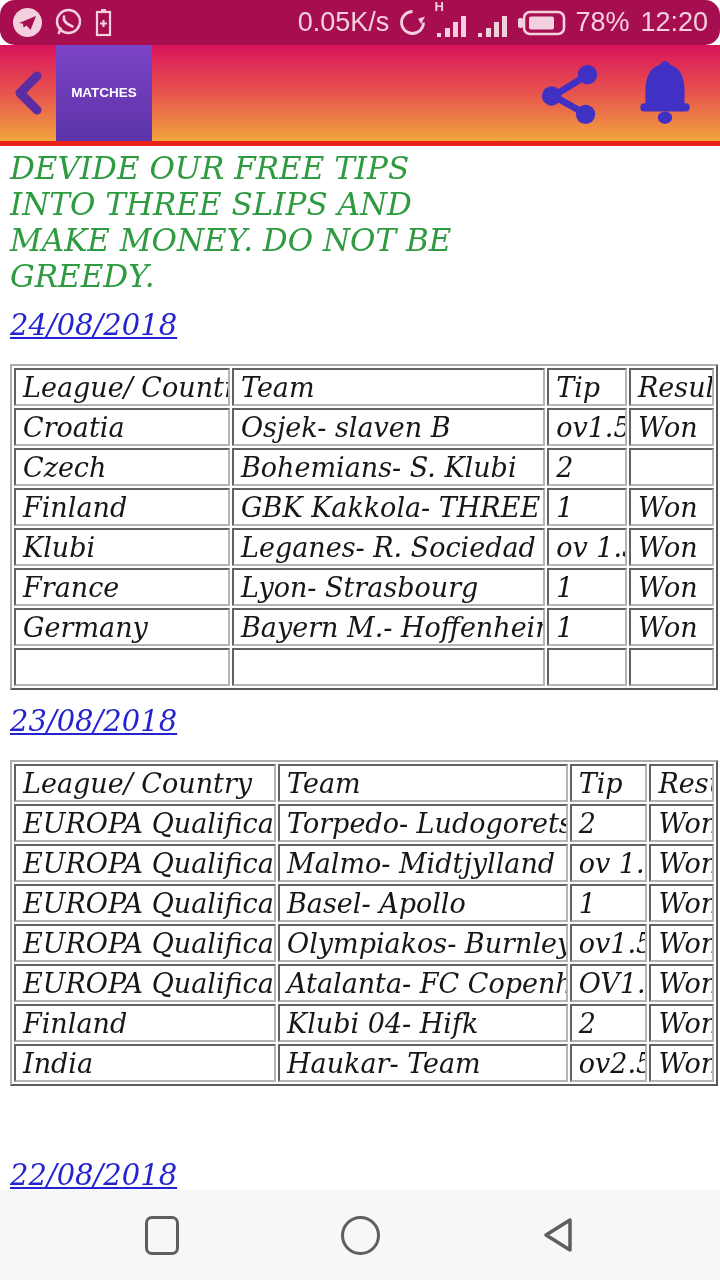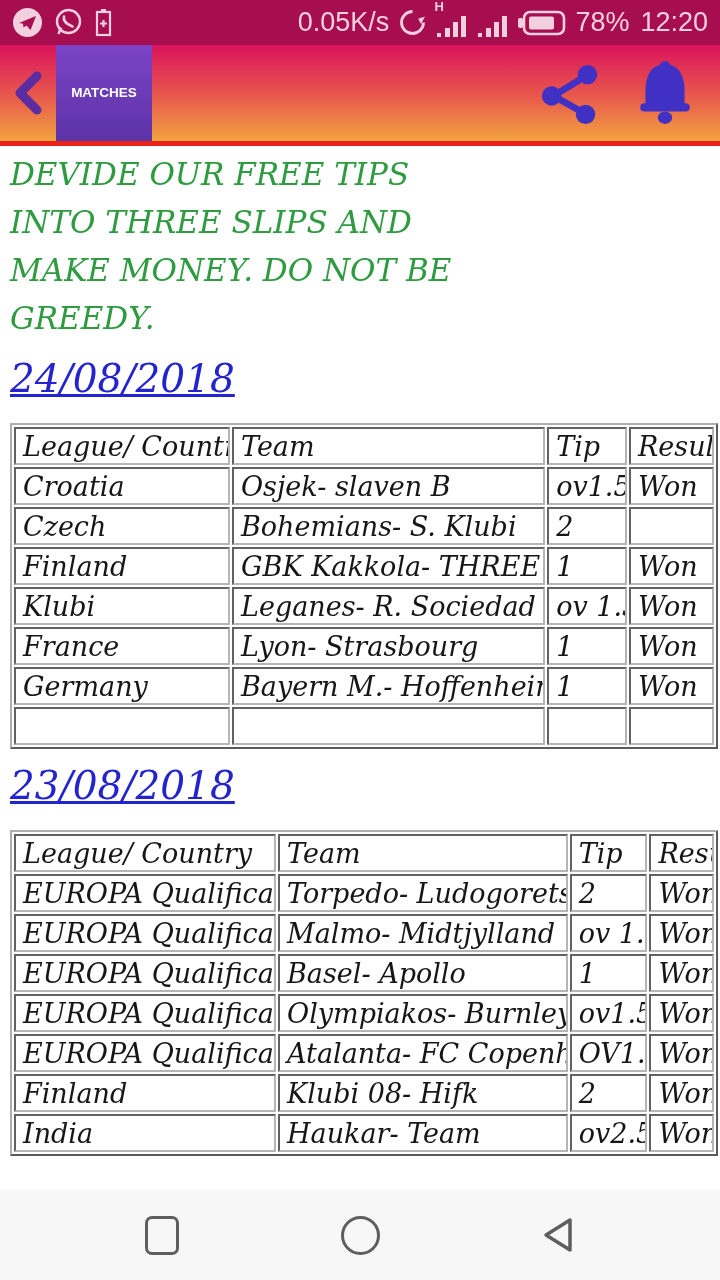--- a/index.html
+++ b/index.html
@@ -7,21 +7,21 @@
     width:720px;height:1280px;
     background:#ffffff;
     font-family:"DejaVu Serif", serif;
     overflow:hidden;position:relative;
   }
   
   .status-bar{
     height:45px;background:#a60e50;
     display:flex;align-items:center;justify-content:space-between;
     padding:0 12px;box-sizing:border-box;
-    color:#f3d0dd;font-family:"Liberation Sans",sans-serif;font-size:27px;
+    color:#f3d0dd;font-family:"Liberation Sans",sans-serif;font-size:27px;border-radius:15px;
   }
   .sb-left{display:flex;align-items:center;gap:10px;}
   .sb-right{display:flex;align-items:center;gap:9px;}
   .sb-icon{display:inline-flex;align-items:center;}
   .sig-wrap{position:relative;display:inline-flex;}
   .net-h{
     position:absolute;top:-9px;left:-2px;
     font-size:13px;font-weight:bold;color:#f3d0dd;
     font-family:"Liberation Sans",sans-serif;
   }
@@ -41,25 +41,25 @@
     text-align:center;
   }
   .share-btn{position:absolute;right:118px;top:18px;width:62px;height:62px;cursor:pointer;}
   .bell-btn{position:absolute;right:22px;top:13px;width:66px;height:70px;cursor:pointer;}
   .red-divider{height:5px;background:#e8221a;}
   
   .content{padding:0 10px;}
   .instruction{
     margin:4px 0 0 0;width:468px;
     color:#2e9b40;font-style:italic;
-    font-size:31px;line-height:48px;
+    font-size:31px;line-height:36px;
   }
   .date-link{
     display:inline-block;margin-top:14px;
-    color:#2323cf;font-style:italic;font-size:39px;
+    color:#2323cf;font-style:italic;font-size:29px;
     text-decoration:underline;cursor:pointer;
   }
   .date-link.gap{}
   .date-link.gap2{margin-top:72px;}
   .tips-table{
     margin-top:22px;width:708px;table-layout:fixed;
     border-collapse:separate;border-spacing:2px;
     border:2px outset #aeaeae;background:#ffffff;
   }
   .tips-table td,.tips-table th{
@@ -282,21 +282,21 @@
         <td class="won">Won</td>
       </tr>
       <tr>
         <td>EUROPA Qualification</td>
         <td>Atalanta- FC Copenhagen</td>
         <td>OV1.5</td>
         <td class="won">Won</td>
       </tr>
       <tr>
         <td>Finland</td>
-        <td>Klubi 08- Hifk</td>
+        <td>Klubi 04- Hifk</td>
         <td>2</td>
         <td class="won">Won</td>
       </tr>
       <tr>
         <td>India</td>
         <td>Haukar- Team</td>
         <td>ov2.5</td>
         <td class="won">Won</td>
       </tr>
     </tbody>

